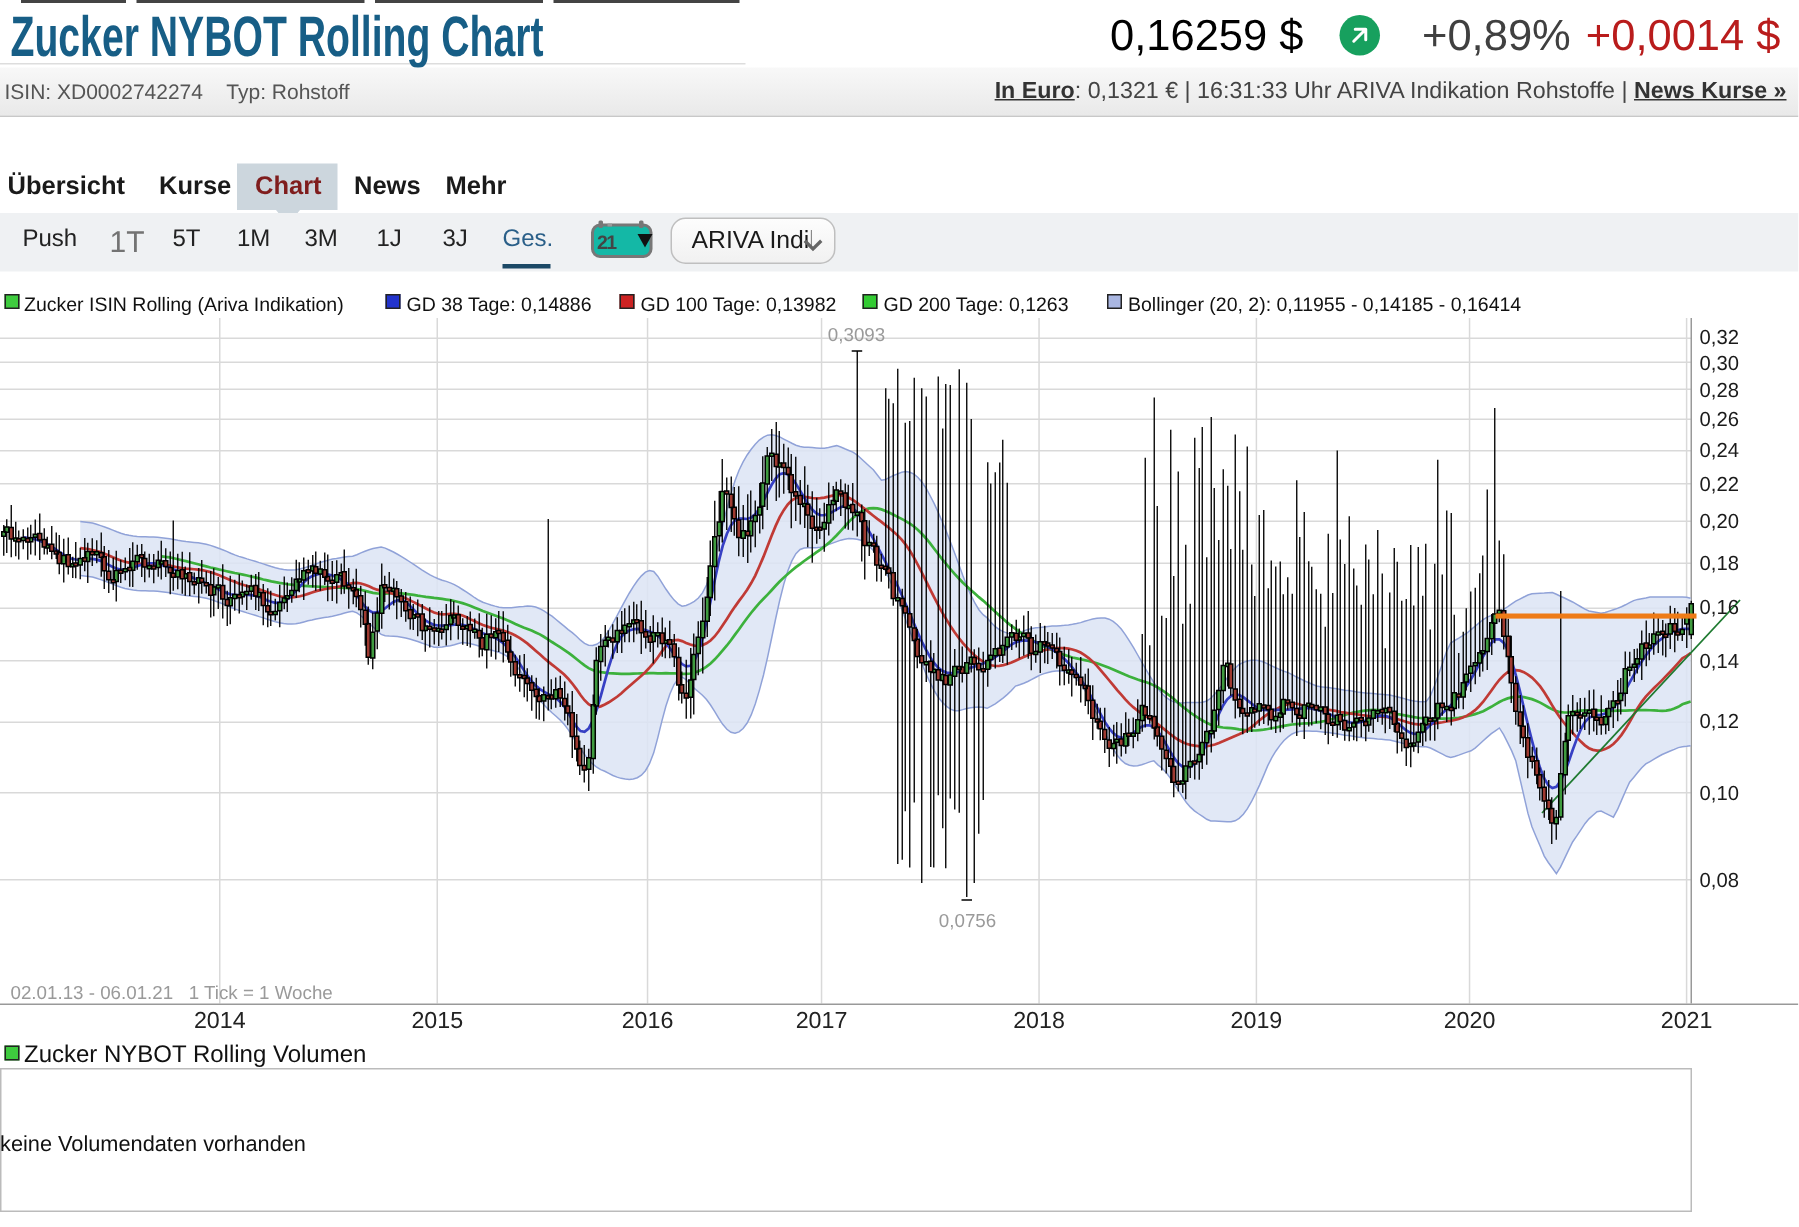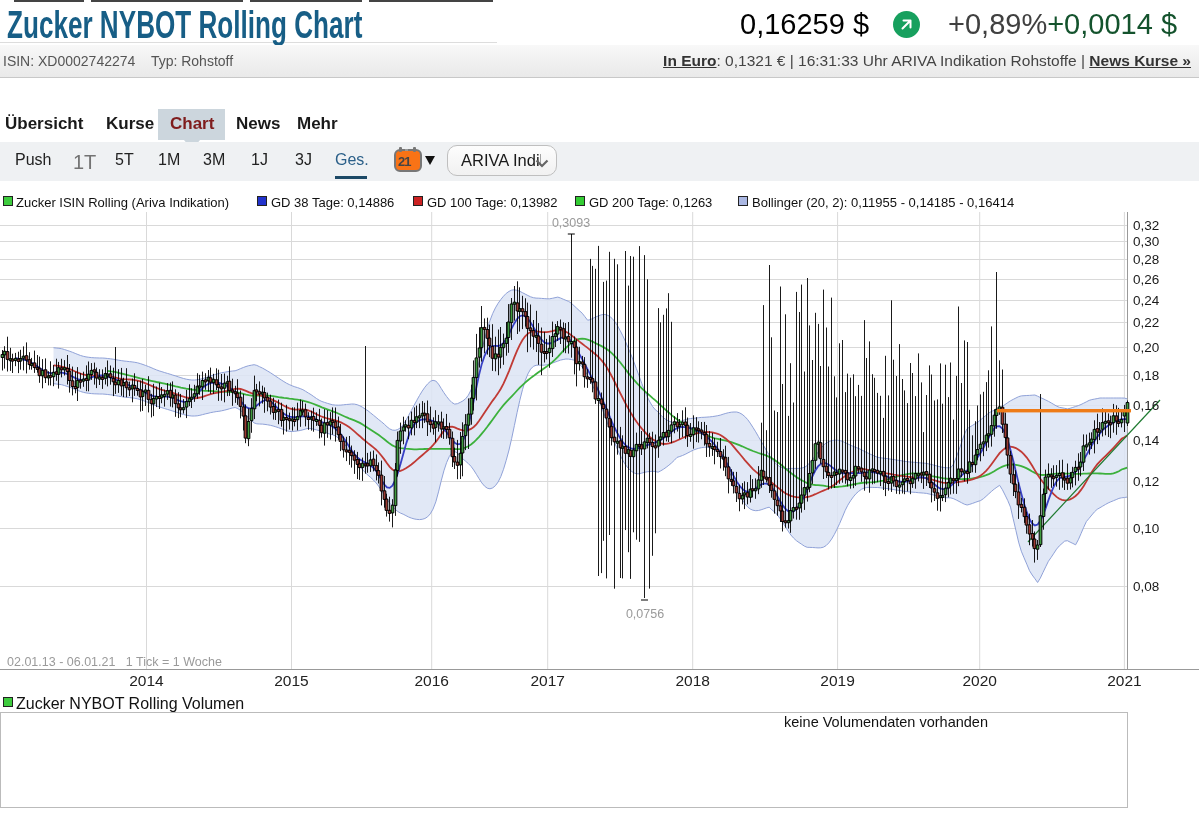--- a/index.html
+++ b/index.html
@@ -11,21 +11,21 @@
 </style></head>
 <body>
 <div class="abs" style="left:14px;top:0;width:70px;height:2px;background:#444"></div>
 <div class="abs" style="left:91px;top:0;width:152px;height:2px;background:#444"></div>
 <div class="abs" style="left:250px;top:0;width:112px;height:2px;background:#444"></div>
 <div class="abs" style="left:369px;top:0;width:124px;height:2px;background:#444"></div>
 <div class="abs" style="left:0;top:42px;width:497px;height:1px;background:#ddd"></div>
 <h1 class="abs" style="left:7px;top:4px;font-size:38px;font-weight:bold;color:#175e86;white-space:nowrap;transform:scaleX(0.687);transform-origin:0 0;font-family:'Liberation Sans',sans-serif">Zucker NYBOT Rolling Chart</h1>
 <div class="abs" style="left:740px;top:8px;width:451px;font-size:29px;white-space:nowrap"><span style="color:#000">0,16259&nbsp;$</span><span style="display:inline-block;vertical-align:-4px;margin-left:24px;margin-right:28px;width:27px;height:27px;border-radius:50%;background:#17a05e;position:relative"><svg width="27" height="27" viewBox="0 0 27 27" style="position:absolute;left:0;top:0">
         <path d="M9.5 17.5 L17 10 M10.5 9.5 H17.5 V16.5" stroke="#fff" stroke-width="2" fill="none" stroke-linecap="round" stroke-linejoin="round"></path>
-      </svg></span><span style="color:#404040">+0,89%</span><span style="color:#14532d;">+0,0014&nbsp;$</span></div>
+      </svg></span><span style="color:#404040">+0,89%</span><span style="color:#b91c1c;margin-left:10px">+0,0014&nbsp;$</span></div>
 <div class="abs" style="left:0;top:45px;width:1199px;height:33px;background:linear-gradient(#f8f8f8,#e9e9e9);border-bottom:1px solid #c8c8c8"></div>
 <div class="abs" style="left:3px;top:53px;font-size:14px;color:#555">ISIN: XD0002742274&nbsp;&nbsp;&nbsp;&nbsp;Typ: Rohstoff</div>
 <div class="abs" style="right:8px;top:52px;font-size:15.5px;color:#444"><b style="color:#333;text-decoration:underline">In Euro</b>: 0,1321&nbsp;€ | 16:31:33 Uhr ARIVA Indikation Rohstoffe | <b style="color:#333;text-decoration:underline">News Kurse »</b></div>
 
 <div class="abs" style="left:158px;top:109px;width:67px;height:31px;background:#ccd6dd"></div>
 <div class="abs" style="left:184px;top:140px;width:0;height:0;border-left:8px solid transparent;border-right:8px solid transparent;border-top:10px solid #ccd6dd"></div>
 <div class="abs" style="left:5px;top:114px;font-size:17px;font-weight:bold;color:#1a1a1a">Übersicht</div>
 <div class="abs" style="left:106px;top:114px;font-size:17px;font-weight:bold;color:#1a1a1a">Kurse</div>
 <div class="abs" style="left:170px;top:114px;font-size:17px;font-weight:bold;color:#7f1d1d">Chart</div>
 <div class="abs" style="left:236px;top:114px;font-size:17px;font-weight:bold;color:#1a1a1a">News</div>
@@ -34,21 +34,21 @@
 <div class="abs" style="left:0;top:142px;width:1199px;height:39px;background:#eff1f3"></div>
 <div class="abs" style="left:15px;top:151px;font-size:16px;color:#222">Push</div>
 <div class="abs" style="left:73px;top:151px;font-size:20px;color:#737373">1T</div>
 <div class="abs" style="left:115px;top:151px;font-size:16px;color:#222">5T</div>
 <div class="abs" style="left:158px;top:151px;font-size:16px;color:#222">1M</div>
 <div class="abs" style="left:203px;top:151px;font-size:16px;color:#222">3M</div>
 <div class="abs" style="left:251px;top:151px;font-size:16px;color:#222">1J</div>
 <div class="abs" style="left:295px;top:151px;font-size:16px;color:#222">3J</div>
 <div class="abs" style="left:335px;top:151px;font-size:16px;font-weight:normal;color:#2a5f88">Ges.</div>
 <div class="abs" style="left:335px;top:176px;width:32px;height:3px;background:#1c4966"></div>
-<div class="abs" style="left:394px;top:149px;width:28px;height:23px;border:2px solid #777;border-radius:6px;background:#f97316">
+<div class="abs" style="left:394px;top:149px;width:41px;height:23px;border:2px solid #777;border-radius:6px;background:#14b8a6">
   <div style="position:absolute;left:3px;top:-4px;width:3px;height:5px;background:#777;border-radius:1px"></div>
   <div style="position:absolute;right:4px;top:-4px;width:3px;height:5px;background:#777;border-radius:1px"></div>
   <div style="position:absolute;left:9px;top:-2px;width:3px;height:2px;background:#999"></div>
   <div style="position:absolute;left:2px;bottom:1px;font-size:13px;font-weight:bold;color:#444;letter-spacing:-1px">21</div>
 </div>
 <div class="abs" style="left:425px;top:156px;width:0;height:0;border-left:5.5px solid transparent;border-right:5.5px solid transparent;border-top:9px solid #111"></div>
 <div class="abs" style="left:447px;top:145px;width:110px;height:31px;border:1px solid #bfbfbf;border-radius:10px;background:linear-gradient(#fdfdfd,#f1f1f1)">
   <div style="position:absolute;left:13px;top:5px;font-size:16.5px;color:#1a1a1a;width:80px;overflow:hidden;white-space:nowrap">ARIVA Indik</div>
   <svg width="14" height="9" viewBox="0 0 14 9" style="position:absolute;right:7px;top:13px">
       <path d="M1.5 1.5 L7 7 L12.5 1.5" stroke="#666" stroke-width="2.2" fill="none"></path>
@@ -105,12 +105,12 @@
     <text x="547.7" y="473.5" style="font:15.5px 'Liberation Sans',sans-serif;fill:#222" text-anchor="middle">2017</text>
     <text x="692.7" y="473.5" style="font:15.5px 'Liberation Sans',sans-serif;fill:#222" text-anchor="middle">2018</text>
     <text x="837.6" y="473.5" style="font:15.5px 'Liberation Sans',sans-serif;fill:#222" text-anchor="middle">2019</text>
     <text x="979.7" y="473.5" style="font:15.5px 'Liberation Sans',sans-serif;fill:#222" text-anchor="middle">2020</text>
     <text x="1124.4" y="473.5" style="font:15.5px 'Liberation Sans',sans-serif;fill:#222" text-anchor="middle">2021</text>
 </svg>
 
 <div class="sq" style="left:3px;top:697px;background:#3ecc3e"></div>
 <div class="leg" style="left:16px;top:695px;font-size:16px">Zucker NYBOT Rolling Volumen</div>
 <div class="abs" style="left:0;top:712px;width:1128px;height:96px;border:1px solid #bbb"></div>
-<div class="abs" style="left:0;top:714px;width:988px;text-align:right;font-size:14.5px;color:#111">keine Volumendaten vorhanden</div>
+<div class="abs" style="left:0;top:755px;width:988px;text-align:left;font-size:14.5px;color:#111">keine Volumendaten vorhanden</div>
 </body></html>

